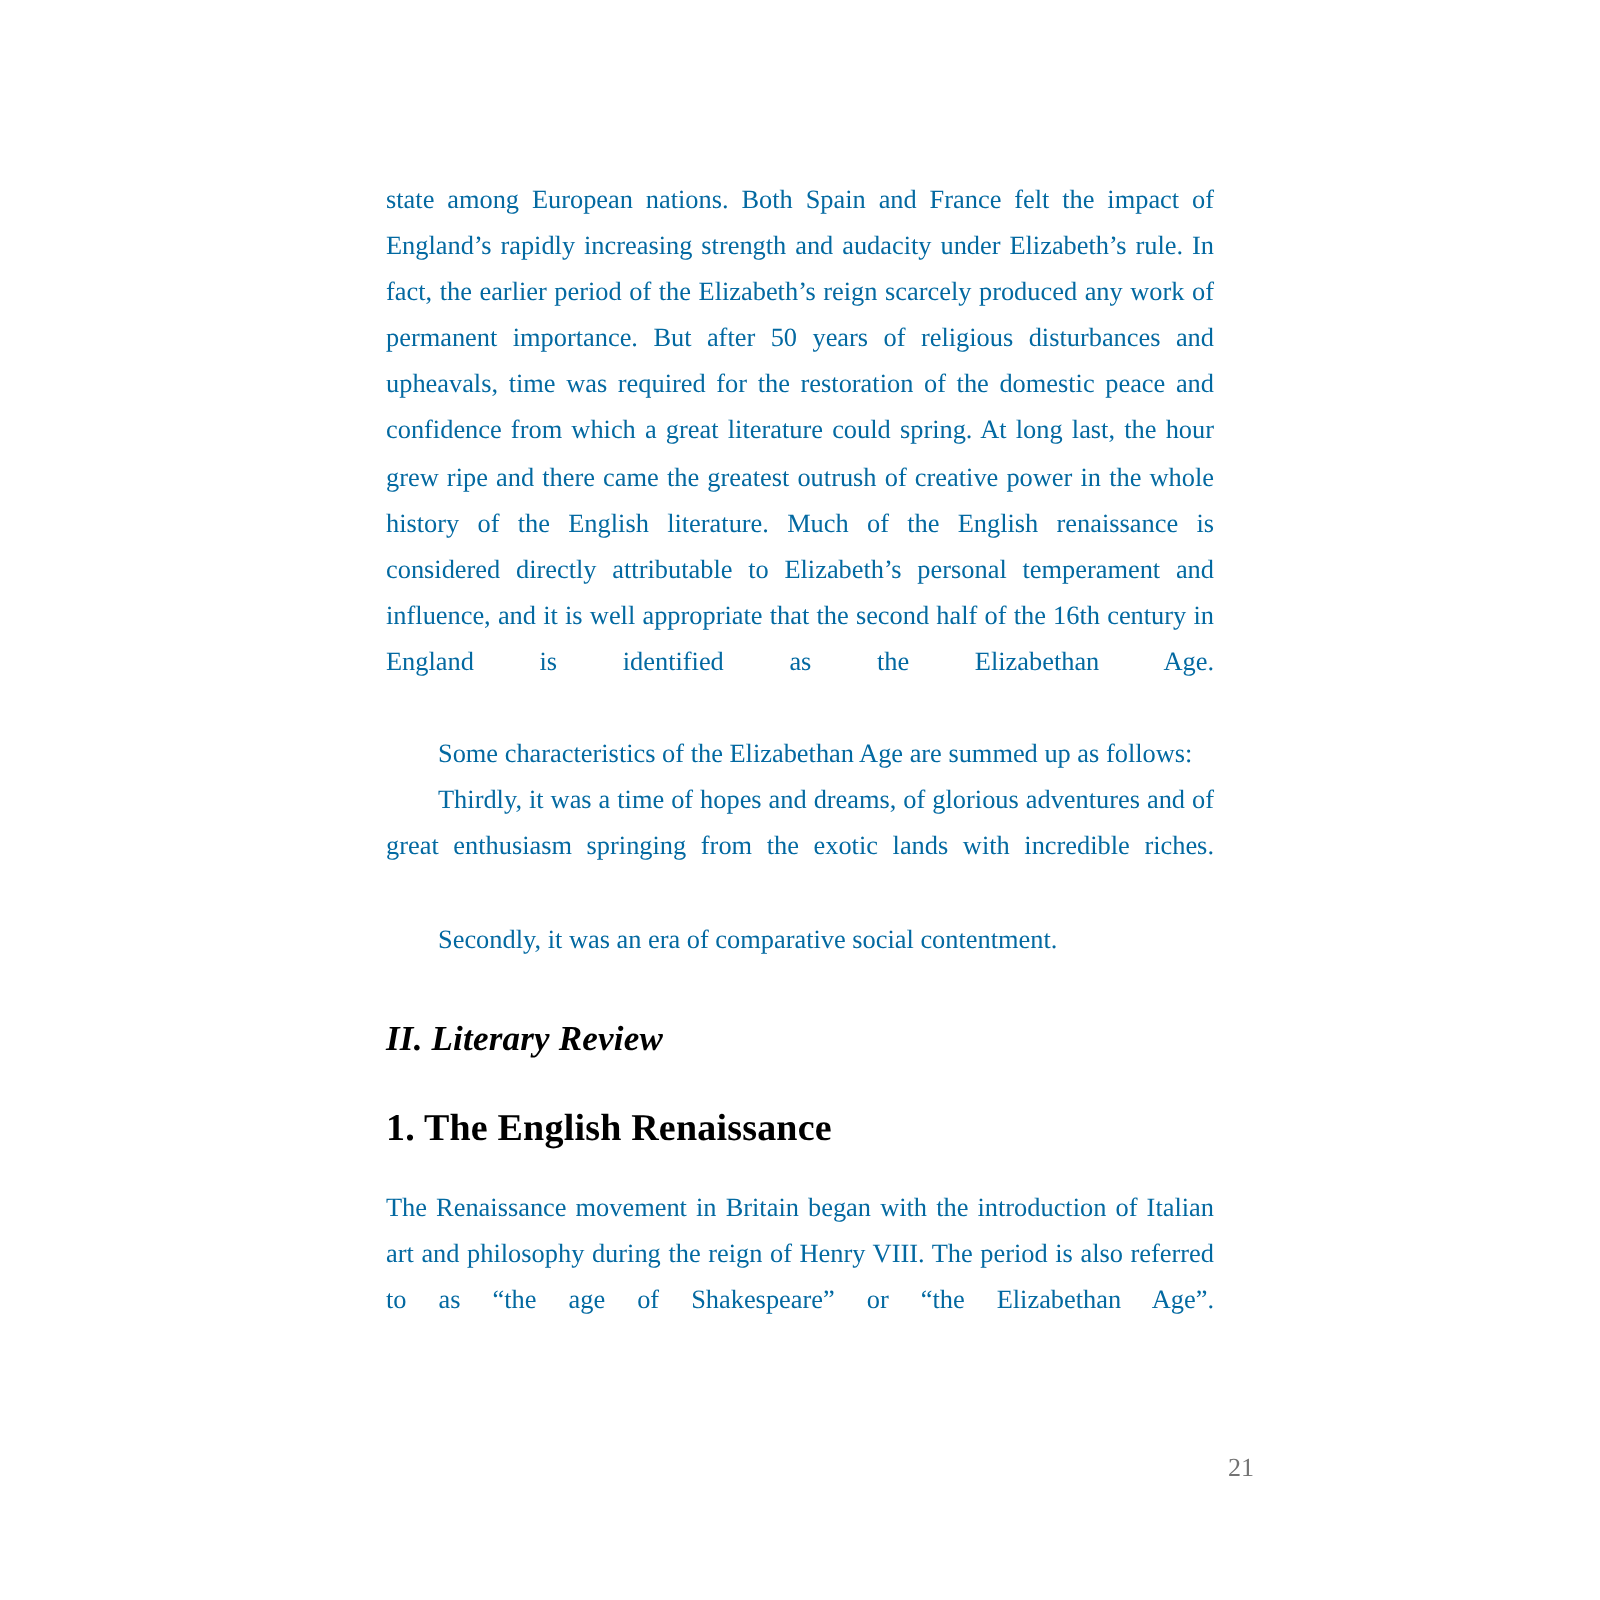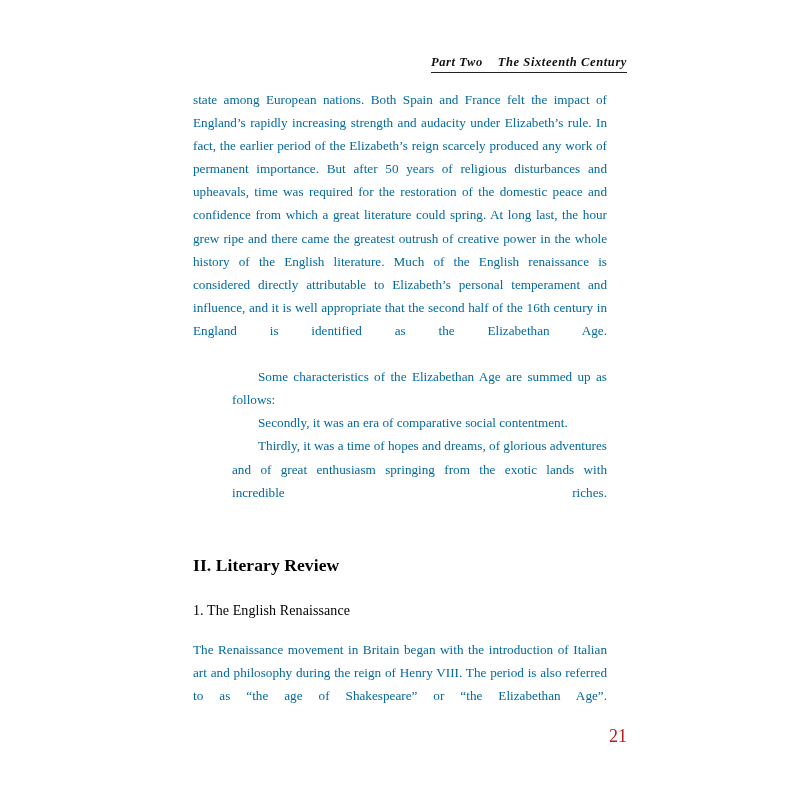--- a/index.html
+++ b/index.html
@@ -54,85 +54,82 @@
     margin: 0;
     font-size: 13.2px;
     line-height: 23.1px;
     text-align: justify;
     text-justify: inter-word;
     color: #0369a1;
     hyphens: none;
   }
   p.indent {
     text-indent: 26px;
-    margin-left: 39px;
   }
 
   
   .force-just {
     text-align: justify;
   }
   .force-just::after {
     content: "";
     display: inline-block;
     width: 100%;
   }
 
   
   h2.h-main {
     margin: 0;
     font-size: 17.5px;
     font-weight: bold;
     line-height: 24px;
     color: #000000;
     letter-spacing: 0.1px;
+    font-style: italic;
   }
   h3.h-sub {
     margin: 0;
-    font-size: 14px;
-    font-weight: normal;
+    font-size: 19px;
+    font-weight: bold;
     line-height: 22px;
     color: #000000;
     letter-spacing: 0.1px;
   }
 
   .sp-before-h2 { height: 26px; }
   .sp-after-h2  { height: 23px; }
   .sp-after-h3  { height: 16px; }
 
   
   .folio {
     position: absolute;
     left: 193px;
     top: 726px;
     width: 434px;
     text-align: right;
-    font-size: 18px;
-    color: #b91c1c;
+    font-size: 13px;
+    color: #737373;
   }
 </style>
 </head>
 <body>
 
 <div class="page">
 
-  <div class="running-head">
-    <span class="rh-inner">Part Two    The Sixteenth Century</span>
-  </div>
 
   <div class="column">
 
     <p class="body force-just">state among European nations. Both Spain and France felt the impact of England’s rapidly increasing strength and audacity under Elizabeth’s rule. In fact, the earlier period of the Elizabeth’s reign scarcely produced any work of permanent importance. But after 50 years of religious disturbances and upheavals, time was required for the restoration of the domestic peace and confidence from which a great literature could spring. At long last, the hour grew ripe and there came the greatest outrush of creative power in the whole history of the English literature. Much of the English renaissance is considered directly attributable to Elizabeth’s personal temperament and influence, and it is well appropriate that the second half of the 16th century in England is identified as the Elizabethan Age.</p>
 
     <p class="body indent">Some characteristics of the Elizabethan Age are summed up as follows:</p>
 
 
+    <p class="body indent force-just">Thirdly, it was a time of hopes and dreams, of glorious adventures and of great enthusiasm springing from the exotic lands with incredible riches.</p>
+
     <p class="body indent">Secondly, it was an era of comparative social contentment.</p>
-
-    <p class="body indent force-just">Thirdly, it was a time of hopes and dreams, of glorious adventures and of great enthusiasm springing from the exotic lands with incredible riches.</p>
 
 
     <div class="sp-before-h2"></div>
 
     <h2 class="h-main">II. Literary Review</h2>
 
     <div class="sp-after-h2"></div>
 
     <h3 class="h-sub">1. The English Renaissance</h3>
 

